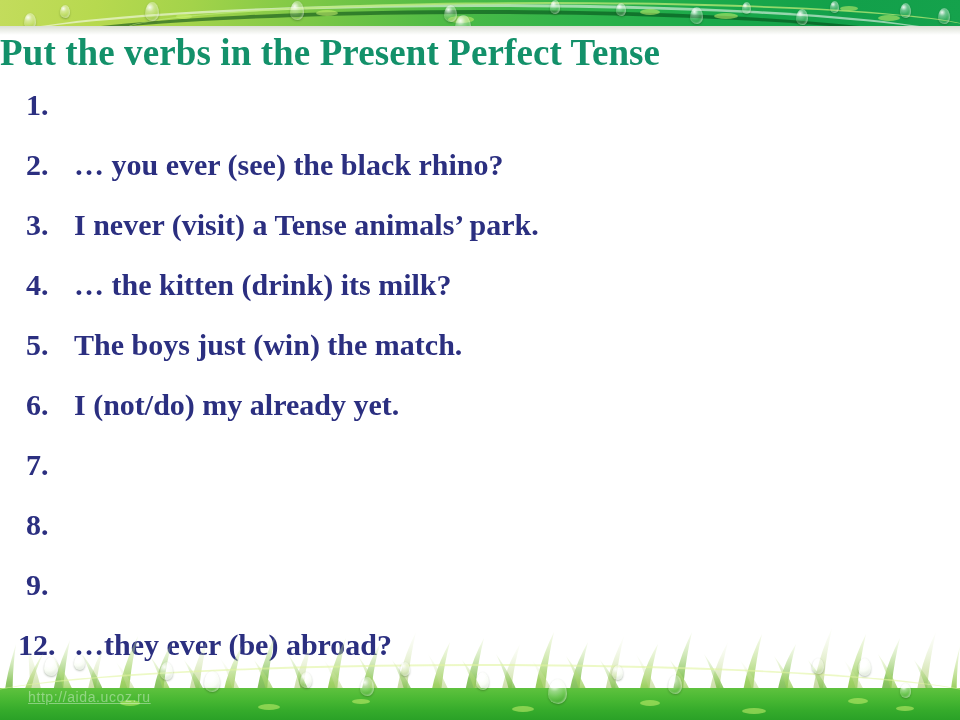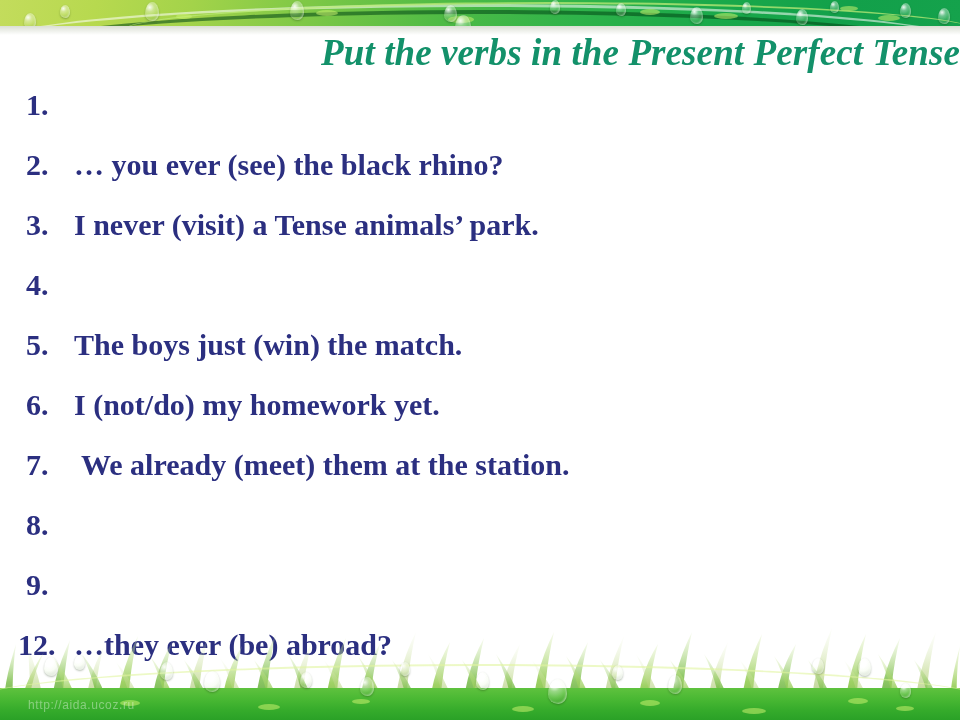--- a/index.html
+++ b/index.html
@@ -96,27 +96,26 @@
     border-radius: 50%;
     background: rgba(200,240,110,0.55);
   }
 
   
   .title {
     position: absolute;
     left: 0;
     top: 31px;
     width: 960px;
-    text-align: right;
+    text-align: left;
     font-size: 37px;
     font-weight: bold;
     color: #13916a;
     letter-spacing: 0.1px;
     white-space: nowrap;
-    font-style: italic;
   }
 
   
   .list {
     position: absolute;
     left: 18px;
     top: 88px;
     width: 930px;
   }
   .item {
@@ -177,26 +176,27 @@
     bottom: 16px;
     width: 1040px;
     height: 40px;
     border-radius: 50% / 100% 100% 0 0;
     border-top: 2px solid rgba(225,245,160,0.60);
     box-sizing: border-box;
   }
   .watermark {
     position: absolute;
     left: 28px;
-    bottom: 8px;
+    bottom: 15px;
     font-family: "Liberation Sans", sans-serif;
-    font-size: 12px;
+    font-size: 14px;
     color: rgba(255,255,255,0.38);
     letter-spacing: 0.6px;
     white-space: nowrap;
+    text-decoration: underline;
   }
 </style>
 </head>
 <body>
 
 <div class="slide">
 
   <div class="top-banner">
     <div class="banner-swoosh-dark"></div>
     <div class="banner-swoosh"></div>
@@ -240,35 +240,35 @@
       <span class="txt">… you ever (see) the black rhino?</span>
     </div>
 
     <div class="item">
       <span class="num">3.</span>
       <span class="txt">I never (visit) a Tense animals’ park.</span>
     </div>
 
     <div class="item">
       <span class="num">4.</span>
+      <span class="txt">… the kitten (drink) its milk?</span>
     </div>
 
     <div class="item">
       <span class="num">5.</span>
       <span class="txt">The boys just (win) the match.</span>
     </div>
 
     <div class="item">
       <span class="num">6.</span>
-      <span class="txt">I (not/do) my homework yet.</span>
+      <span class="txt">I (not/do) my already yet.</span>
     </div>
 
     <div class="item">
       <span class="num">7.</span>
-      <span class="txt"> We already (meet) them at the station.</span>
     </div>
 
     <div class="item">
       <span class="num">8.</span>
     </div>
 
     <div class="item">
       <span class="num">9.</span>
     </div>
 

